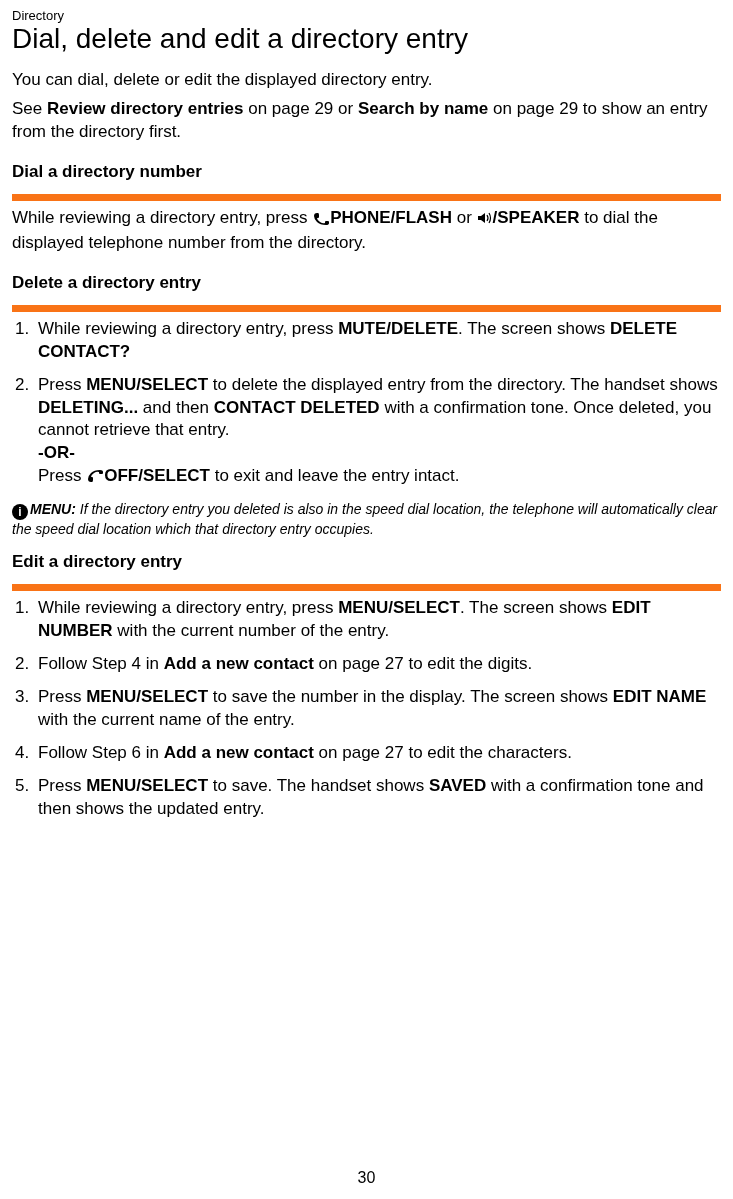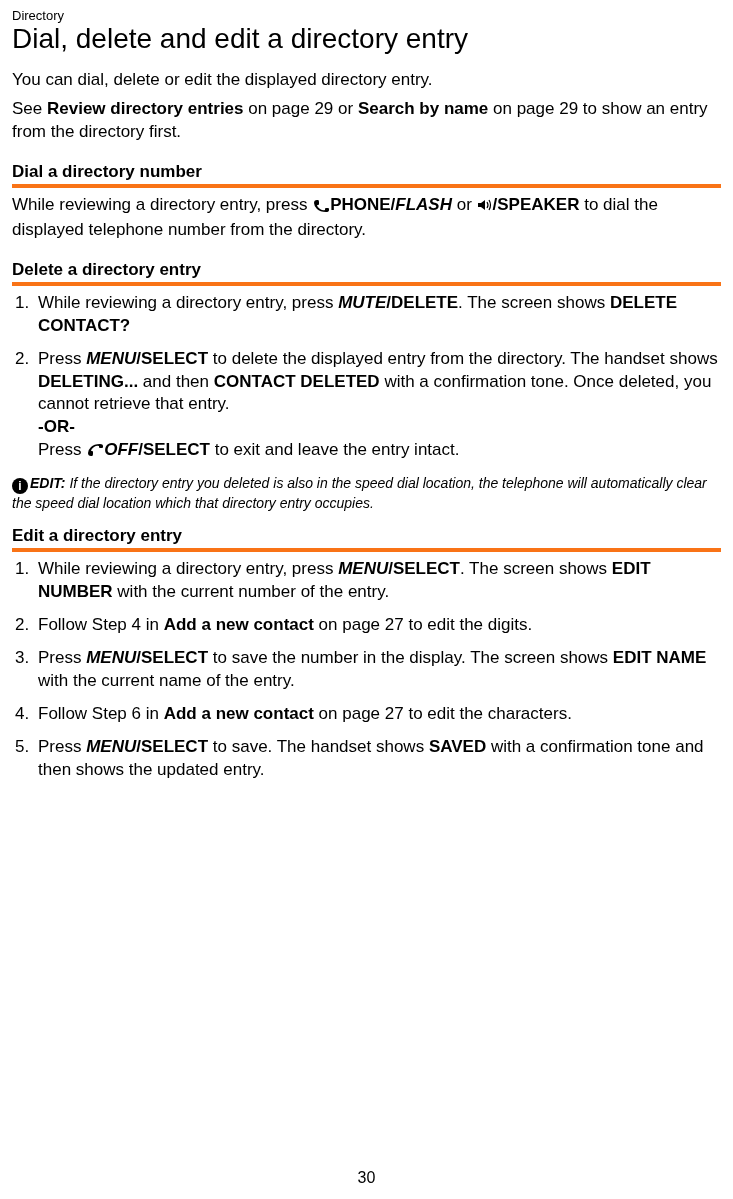--- a/index.html
+++ b/index.html
@@ -12,30 +12,30 @@
       padding: 8px 12px;
       position: relative;
     }
     .breadcrumb { font-size: 13px; margin-bottom: 0; }
     h1 { font-size: 28px; font-weight: 400; margin-bottom: 14px; }
     p.intro { font-size: 17px; margin-bottom: 6px; line-height: 1.35; }
     p.see { font-size: 17px; margin-bottom: 18px; line-height: 1.35; }
     h2.section {
       font-size: 17px;
       font-weight: 700;
-      border-bottom: 4px solid #f97316;
-      padding-bottom: 2px;
+      border-bottom: 7px solid #f97316;
+      padding-bottom: 12px;
       margin-top: 12px;
       margin-bottom: 6px;
     }
     p.body, li { font-size: 17px; line-height: 1.35; }
     p.body { margin-bottom: 18px; }
     ol { list-style-position: outside; padding-left: 22px; margin-bottom: 10px; }
     li { margin-bottom: 10px; padding-left: 4px; }
-    .smallcaps { font-variant: small-caps; font-weight: 700; font-style: italic; }
+    .smallcaps { font-variant: small-caps; font-weight: 700; }
     .bold { font-weight: 700; }
     .note { font-size: 14px; line-height: 1.3; margin-bottom: 14px; font-style: italic; }
     .note-label { font-weight: 700; font-style: italic; }
     .icon-info {
       display: inline-block;
       width: 16px; height: 16px;
       border-radius: 50%;
       background: #000;
       color: #fff;
       text-align: center;
@@ -93,21 +93,21 @@
   <li>
     <span>Press </span><span class="smallcaps">MENU</span><span class="bold">/SELECT</span><span> to delete the displayed entry from the directory. The handset shows </span><span class="bold">DELETING...</span><span> and then </span><span class="bold">CONTACT DELETED</span><span> with a confirmation tone. Once deleted, you cannot retrieve that entry.</span><br>
     <span class="bold">-OR-</span><br>
     <span>Press </span><span class="icon-off"><svg width="18" height="14" viewBox="0 0 18 14">
           <path d="M2 10 Q2 13 5 13 L6 13 Q7 13 7 11 L7 9 Q7 8 6 8 L5 8 Q5 6 8 4 Q11 2 13 3 L13 4 Q13 5 14 5 L16 5 Q17 5 17 4 L17 3 Q17 1 14 1 Q8 1 5 4 Q2 7 2 10 Z" fill="#000"></path>
         </svg></span><span class="smallcaps">OFF</span><span class="bold">/SELECT</span><span> to exit and leave the entry intact.</span>
   </li>
 </ol>
 
 <p class="note">
-  <span class="icon-info">i</span><span class="note-label">EDIT:</span><span> If the directory entry you deleted is also in the speed dial location, the telephone will automatically clear the speed dial location which that directory entry occupies.</span>
+  <span class="icon-info">i</span><span class="note-label">MENU:</span><span> If the directory entry you deleted is also in the speed dial location, the telephone will automatically clear the speed dial location which that directory entry occupies.</span>
 </p>
 
 <h2 class="section">Edit a directory entry</h2>
 
 <ol>
   <li>
     <span>While reviewing a directory entry, press </span><span class="smallcaps">MENU</span><span class="bold">/SELECT</span><span>. The screen shows </span><span class="bold">EDIT NUMBER</span><span> with the current number of the entry.</span>
   </li>
   <li>
     <span>Follow Step 4 in </span><span class="bold">Add a new contact</span><span> on page 27 to edit the digits.</span>

